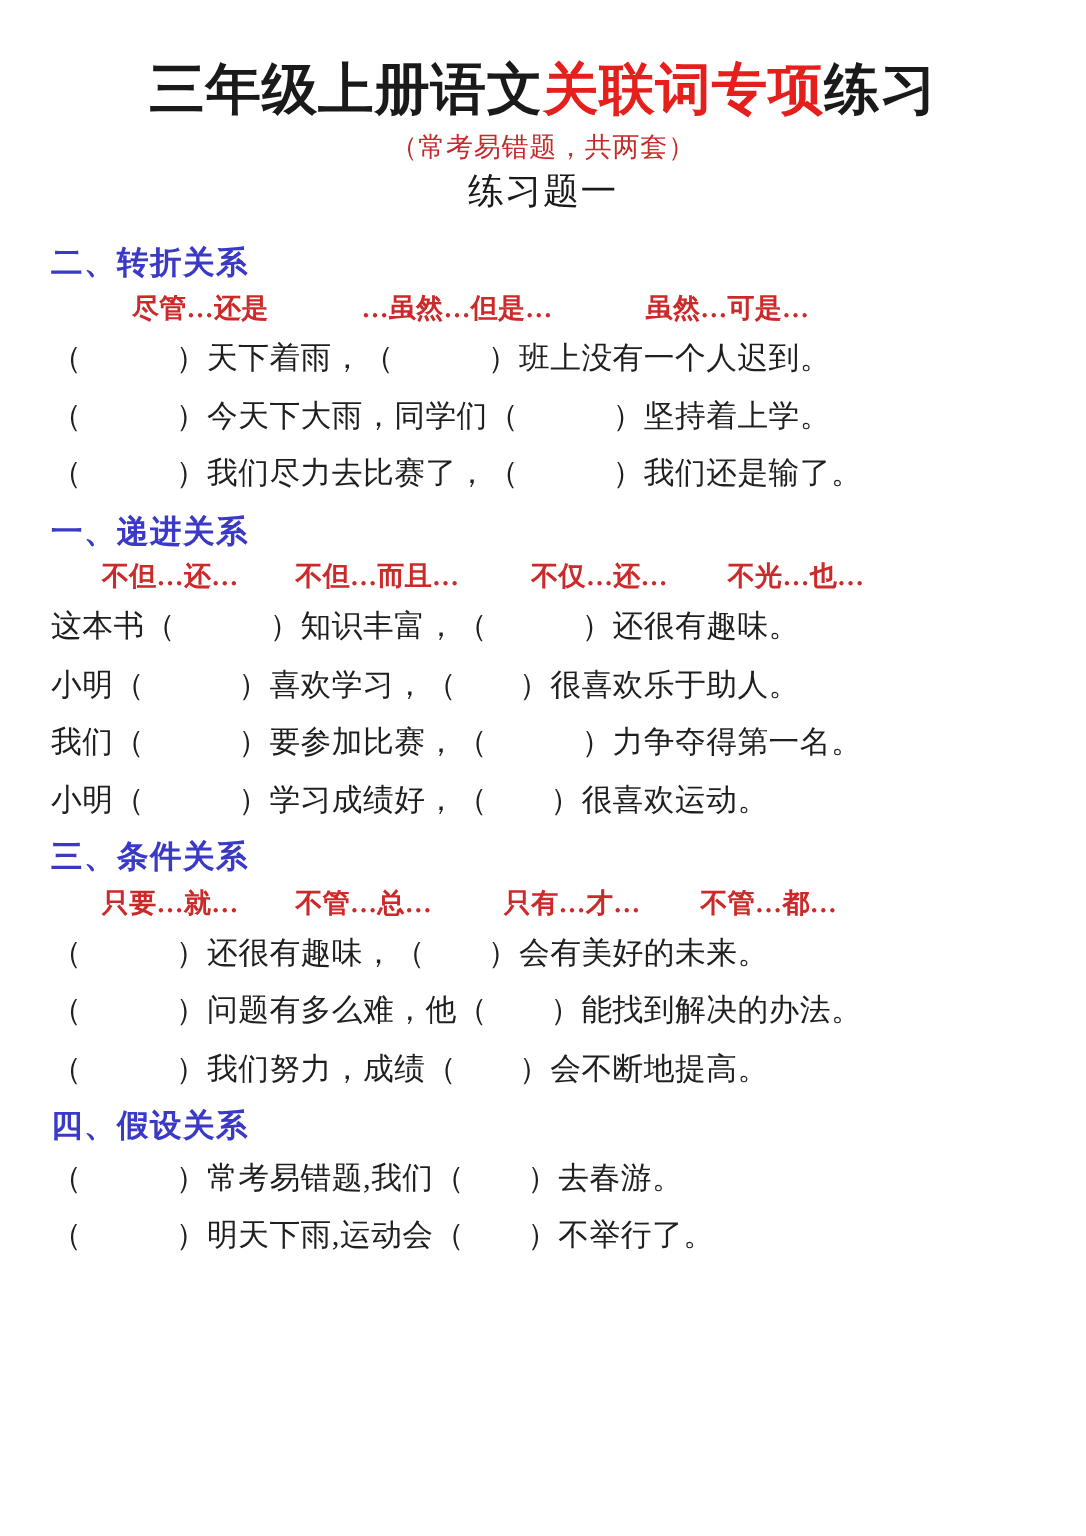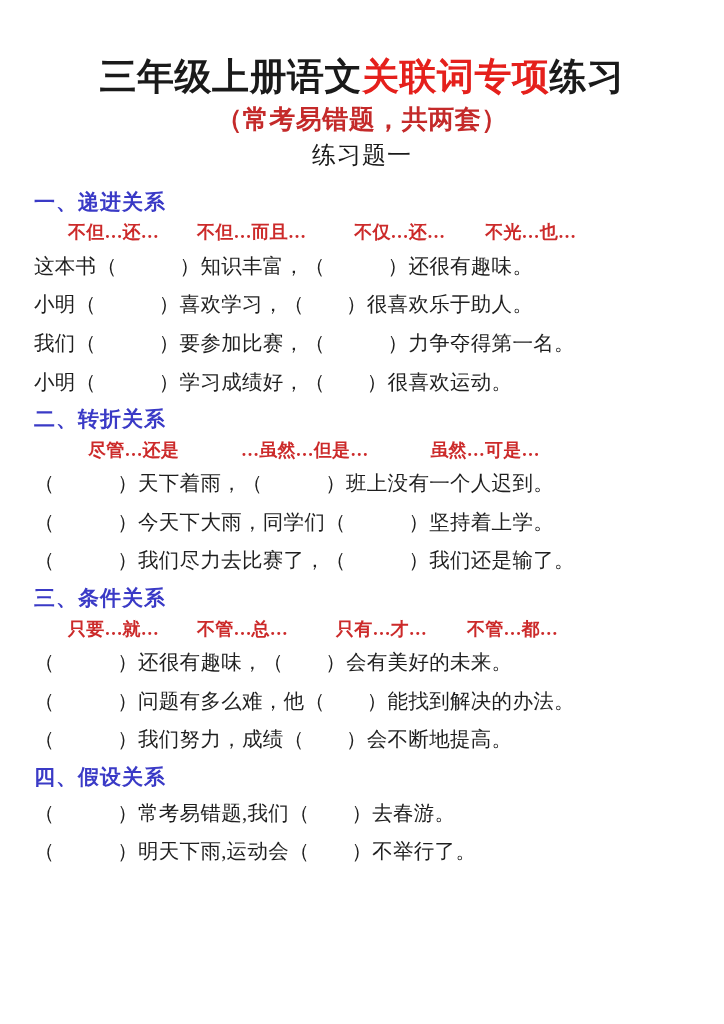--- a/index.html
+++ b/index.html
@@ -13,44 +13,44 @@
     overflow: hidden;
     font-family: "Liberation Serif", "DejaVu Serif", serif;
     color: #1a1a1a;
     -webkit-font-smoothing: antialiased;
   }
   .page {
     position: relative;
     width: 724px;
     height: 1024px;
     box-sizing: border-box;
-    padding: 16px 26px;
+    padding: 0 26px;
     background: #ffffff;
   }
 
   
   .title-block {
     text-align: center;
     padding-top: 38px;
   }
   .main-title {
     font-size: 37px;
     line-height: 1.22;
     font-weight: bold;
     letter-spacing: 0.5px;
     white-space: nowrap;
     color: #1a1a1a;
   }
   .main-title .red-run {
     color: #e5201c;
   }
   .subtitle {
-    font-size: 26px;
+    font-size: 18px;
     line-height: 1.35;
-    font-weight: bold;
+    font-weight: normal;
     color: #c42a2a;
     margin-top: 3px;
     letter-spacing: 0.5px;
   }
   .set-label {
     font-size: 24px;
     line-height: 1.35;
     font-weight: normal;
     color: #1a1a1a;
     margin-top: 2px;
@@ -106,37 +106,37 @@
 
   <div class="title-block">
     <div class="main-title"><span>三年级上册语文</span><span class="red-run">关联词专项</span><span>练习</span></div>
     <div class="subtitle">（常考易错题，共两套）</div>
     <div class="set-label">练习题一</div>
   </div>
 
   <div class="sections">
 
     <div class="section">
+      <div class="section-heading">二、转折关系</div>
+      <div class="conn-row" style="padding-left:62px;"><span class="conn-item" style="margin-right:62px;">尽管…还是</span><span class="conn-item" style="margin-right:62px;">…虽然…但是…</span><span class="conn-item">虽然…可是…</span></div>
+      <div class="sentences">
+        <div class="sentence">（　　　）天下着雨，（　　　）班上没有一个人迟到。</div>
+        <div class="sentence">（　　　）今天下大雨，同学们（　　　）坚持着上学。</div>
+        <div class="sentence">（　　　）我们尽力去比赛了，（　　　）我们还是输了。</div>
+      </div>
+    </div>
+
+    <div class="section">
       <div class="section-heading">一、递进关系</div>
       <div class="conn-row"><span class="conn-item conn-gap-1">不但…还…</span><span class="conn-item conn-gap-2">不但…而且…</span><span class="conn-item conn-gap-3">不仅…还…</span><span class="conn-item">不光…也…</span></div>
       <div class="sentences">
         <div class="sentence">这本书（　　　）知识丰富，（　　　）还很有趣味。</div>
         <div class="sentence">小明（　　　）喜欢学习，（　　）很喜欢乐于助人。</div>
         <div class="sentence">我们（　　　）要参加比赛，（　　　）力争夺得第一名。</div>
         <div class="sentence">小明（　　　）学习成绩好，（　　）很喜欢运动。</div>
-      </div>
-    </div>
-
-    <div class="section">
-      <div class="section-heading">二、转折关系</div>
-      <div class="conn-row" style="padding-left:62px;"><span class="conn-item" style="margin-right:62px;">尽管…还是</span><span class="conn-item" style="margin-right:62px;">…虽然…但是…</span><span class="conn-item">虽然…可是…</span></div>
-      <div class="sentences">
-        <div class="sentence">（　　　）天下着雨，（　　　）班上没有一个人迟到。</div>
-        <div class="sentence">（　　　）今天下大雨，同学们（　　　）坚持着上学。</div>
-        <div class="sentence">（　　　）我们尽力去比赛了，（　　　）我们还是输了。</div>
       </div>
     </div>
 
     <div class="section">
       <div class="section-heading">三、条件关系</div>
       <div class="conn-row"><span class="conn-item conn-gap-1">只要…就…</span><span class="conn-item conn-gap-2">不管…总…</span><span class="conn-item conn-gap-3">只有…才…</span><span class="conn-item">不管…都…</span></div>
       <div class="sentences">
         <div class="sentence">（　　　）还很有趣味，（　　）会有美好的未来。</div>
         <div class="sentence">（　　　）问题有多么难，他（　　）能找到解决的办法。</div>
         <div class="sentence">（　　　）我们努力，成绩（　　）会不断地提高。</div>

